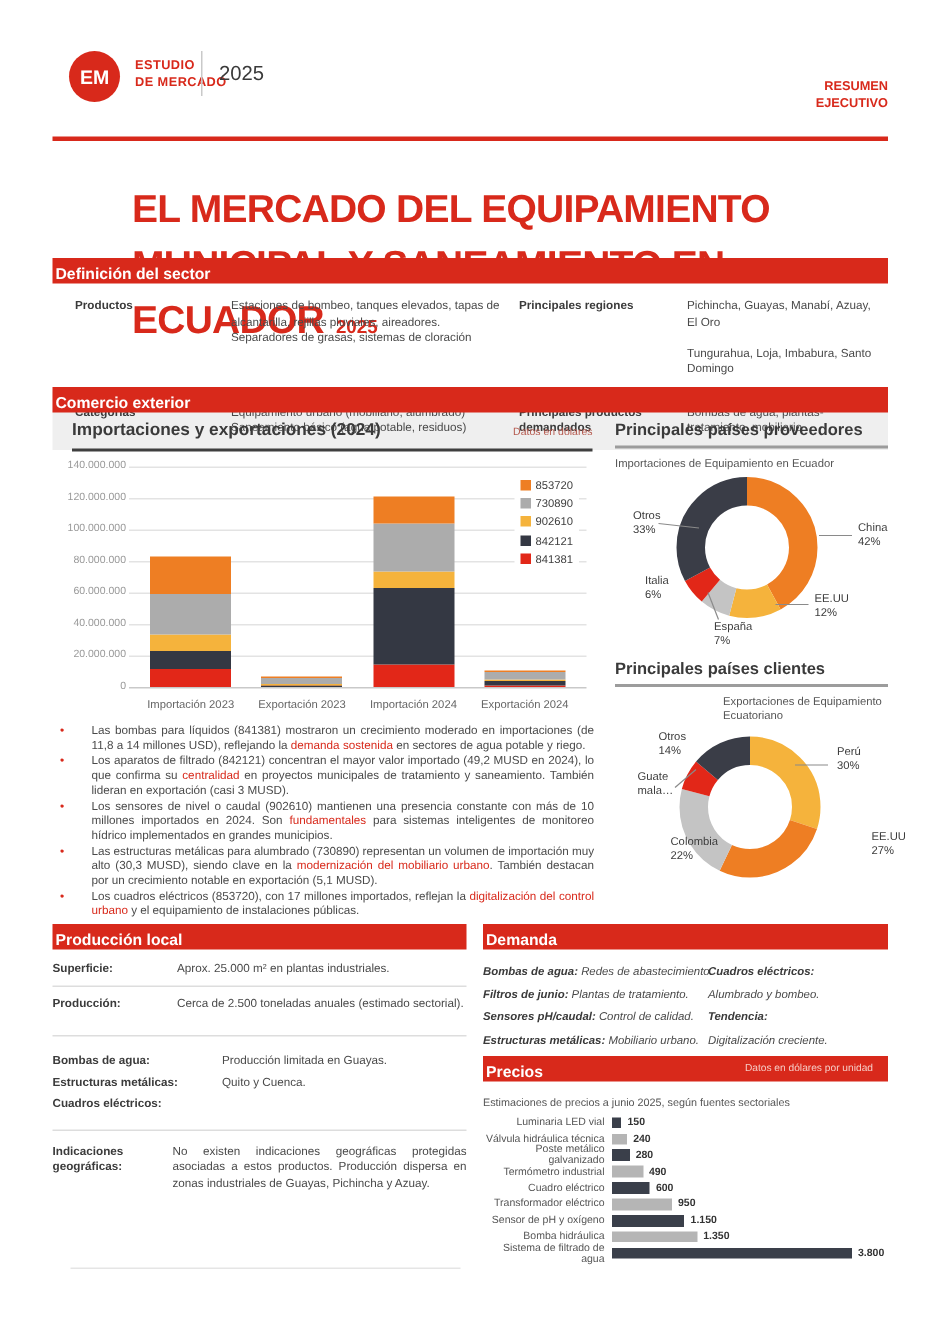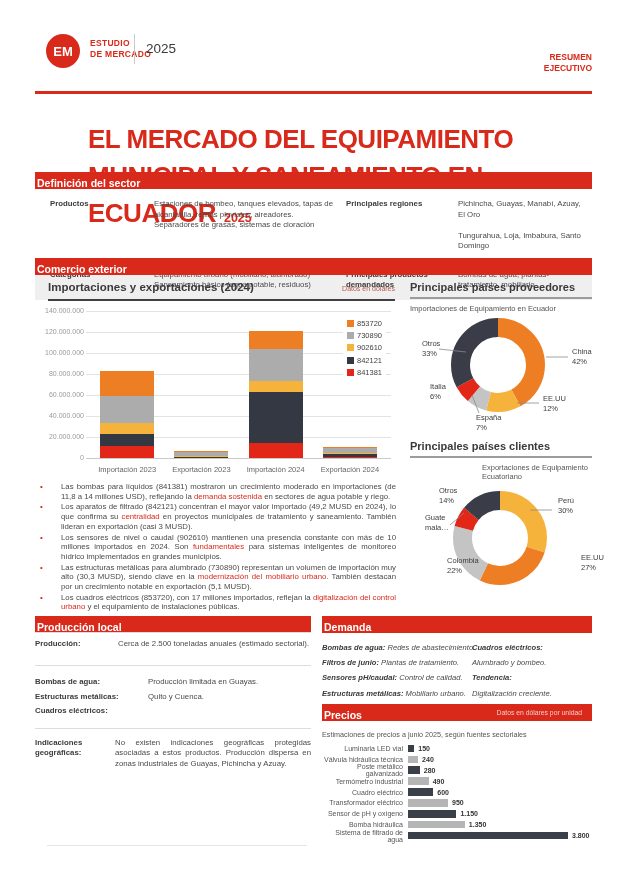--- a/index.html
+++ b/index.html
@@ -237,20 +237,24 @@
       <div class="bullet">
         <span class="dot">•</span>
         <p><span>Los cuadros eléctricos (853720), con 17 millones importados, reflejan la </span><span class="hl">digitalización del control urbano</span><span> y el equipamiento de instalaciones públicas.</span></p>
       </div>
     </div>
 
   <div class="sec-bar" style="left:35px;width:276px;top:616px;">
     <span>Producción local</span>
   </div>
   <div id="prod-body" style="position:absolute;left:35px;width:276px;top:632px;">
+      <div class="prod-row" style="grid-template-columns: 75px 1fr; padding: 9px 0px 6px;">
+        <div class="prod-label">Superficie:</div>
+                   <div class="prod-val">Aprox. 25.000 m² en plantas industriales.</div>
+      </div>
       <hr class="divider">
       <div class="prod-row" style="grid-template-columns: 75px 1fr; padding: 6px 0px 16px;">
         <div class="prod-label">Producción:</div>
                    <div class="prod-val">Cerca de 2.500 toneladas anuales (estimado sectorial).</div>
       </div>
       <hr class="divider">
       <div style="padding: 9px 0px;">
         <div class="prod-row" style="grid-template-columns: 105px 1fr; padding: 0px; line-height: 14.6px;">
           <div class="prod-label">Bombas de agua:</div>
                    <div class="prod-val">Producción limitada en Guayas.</div>

